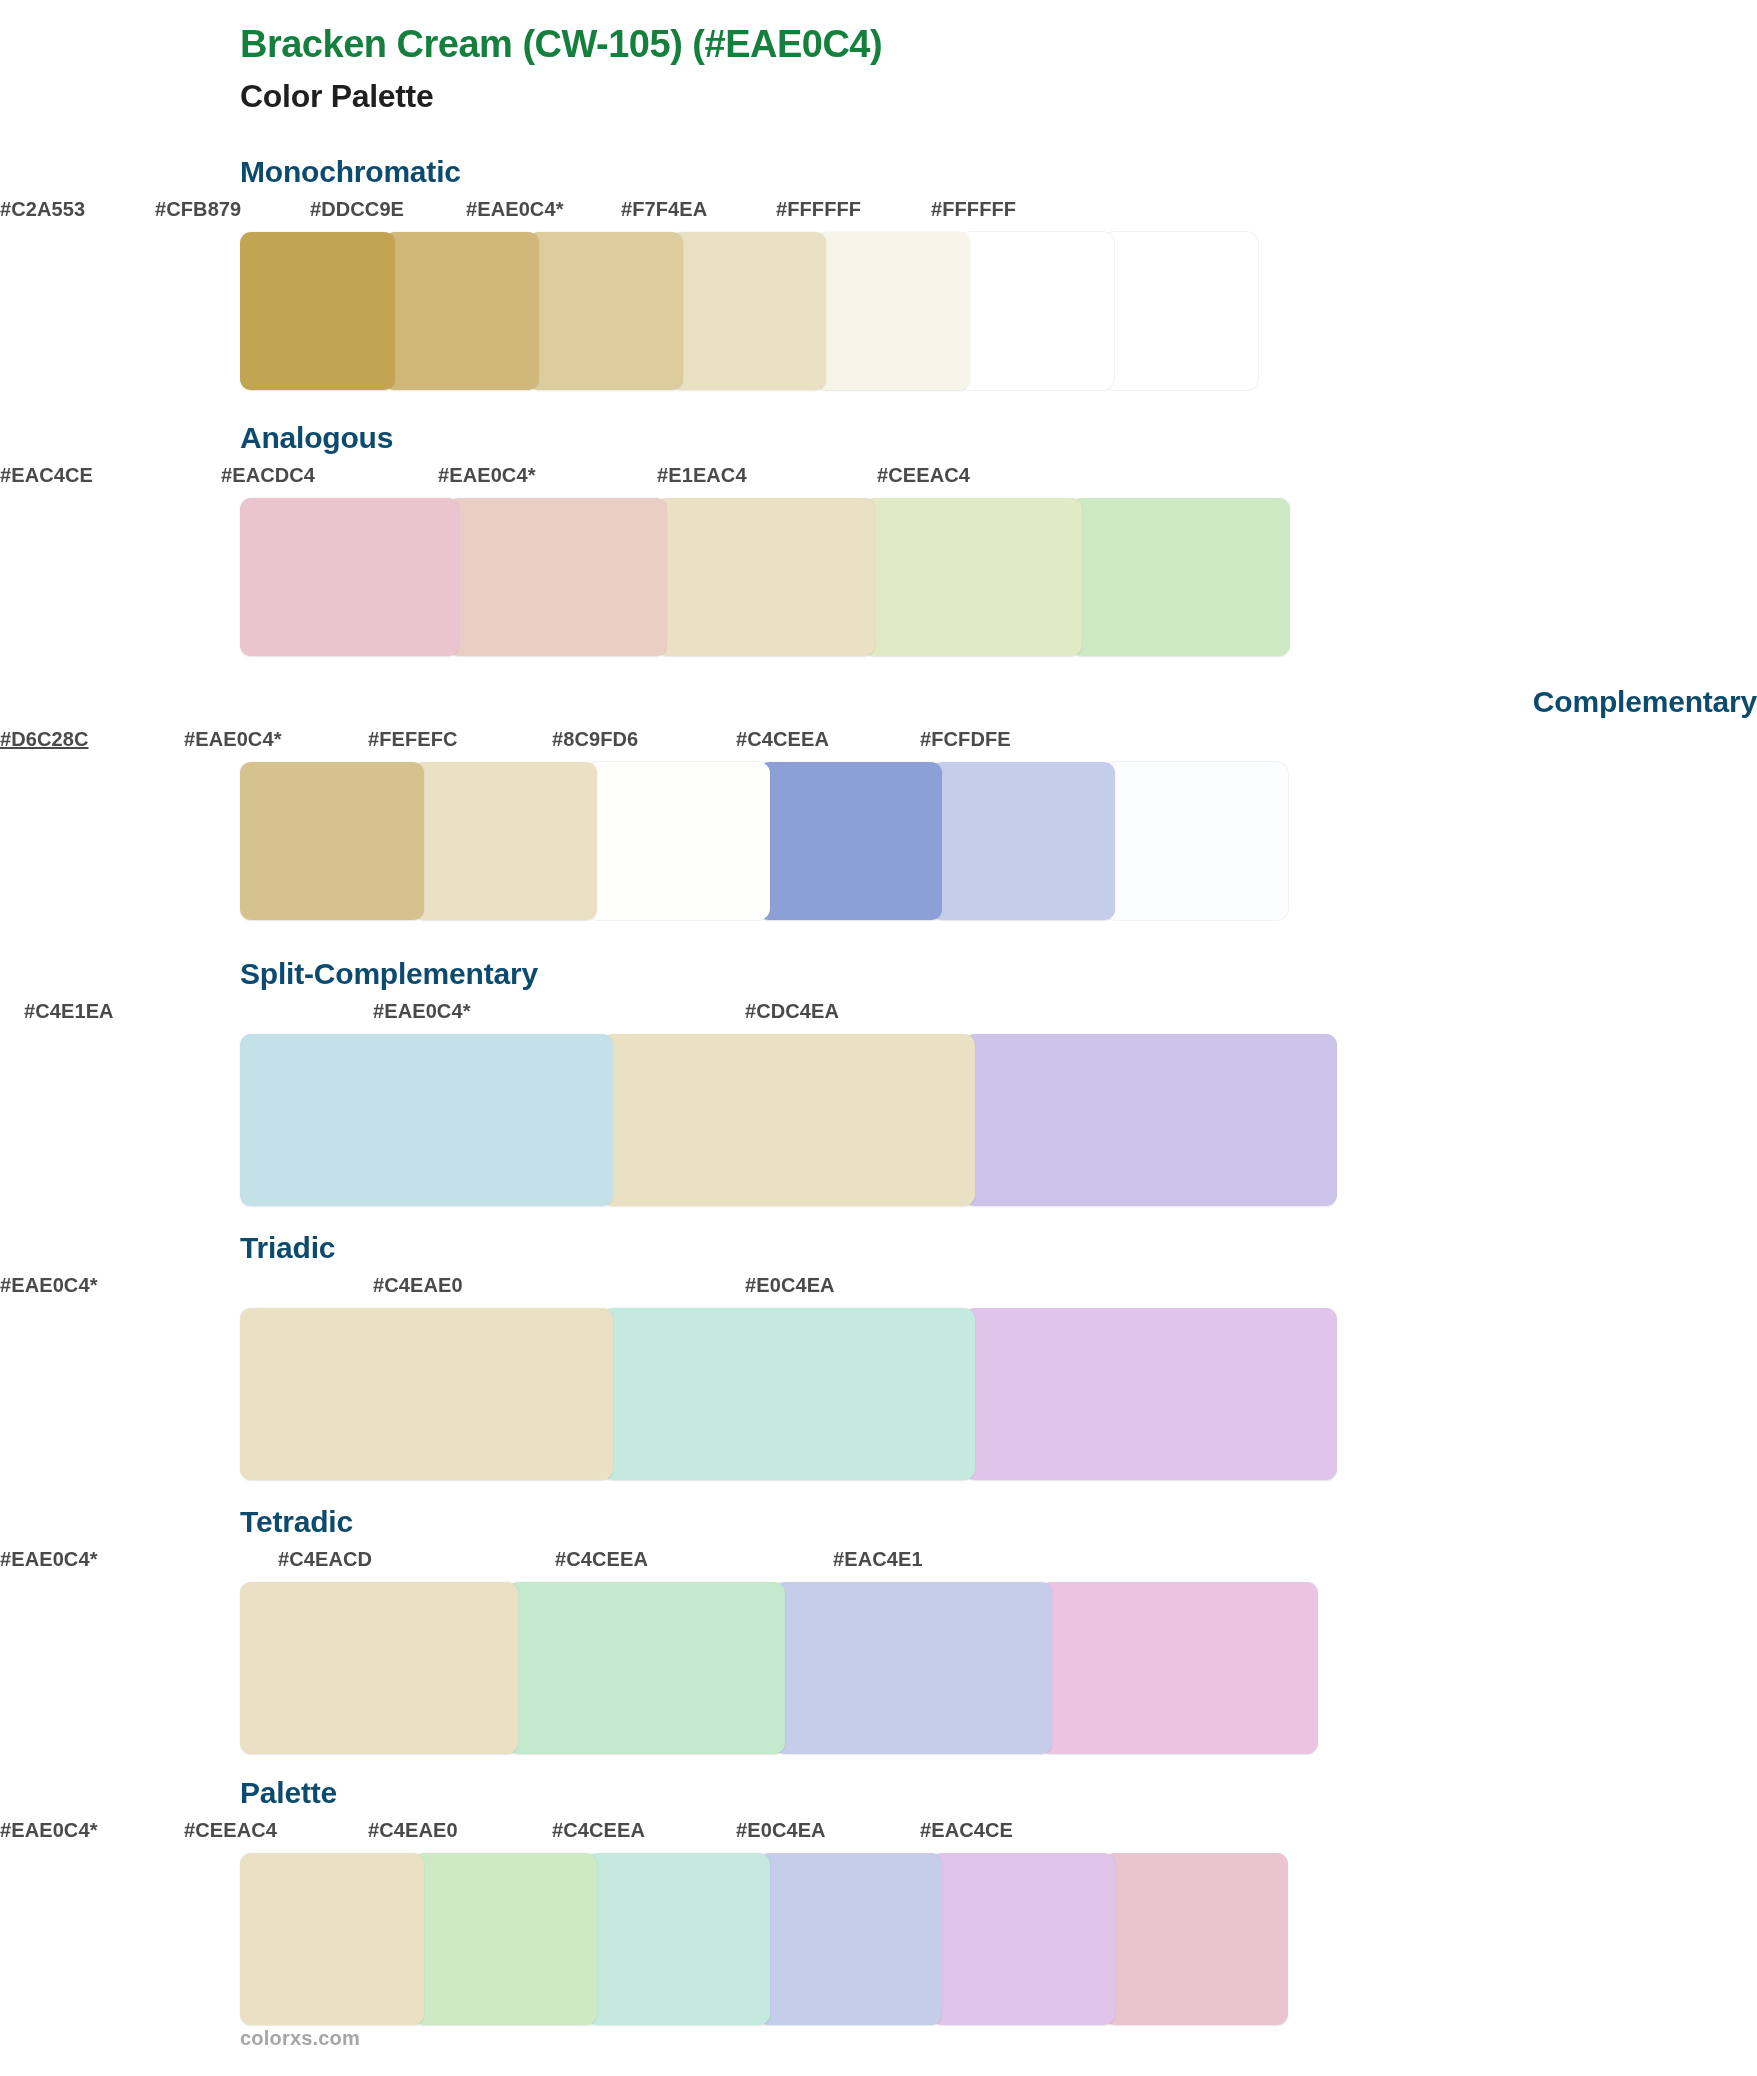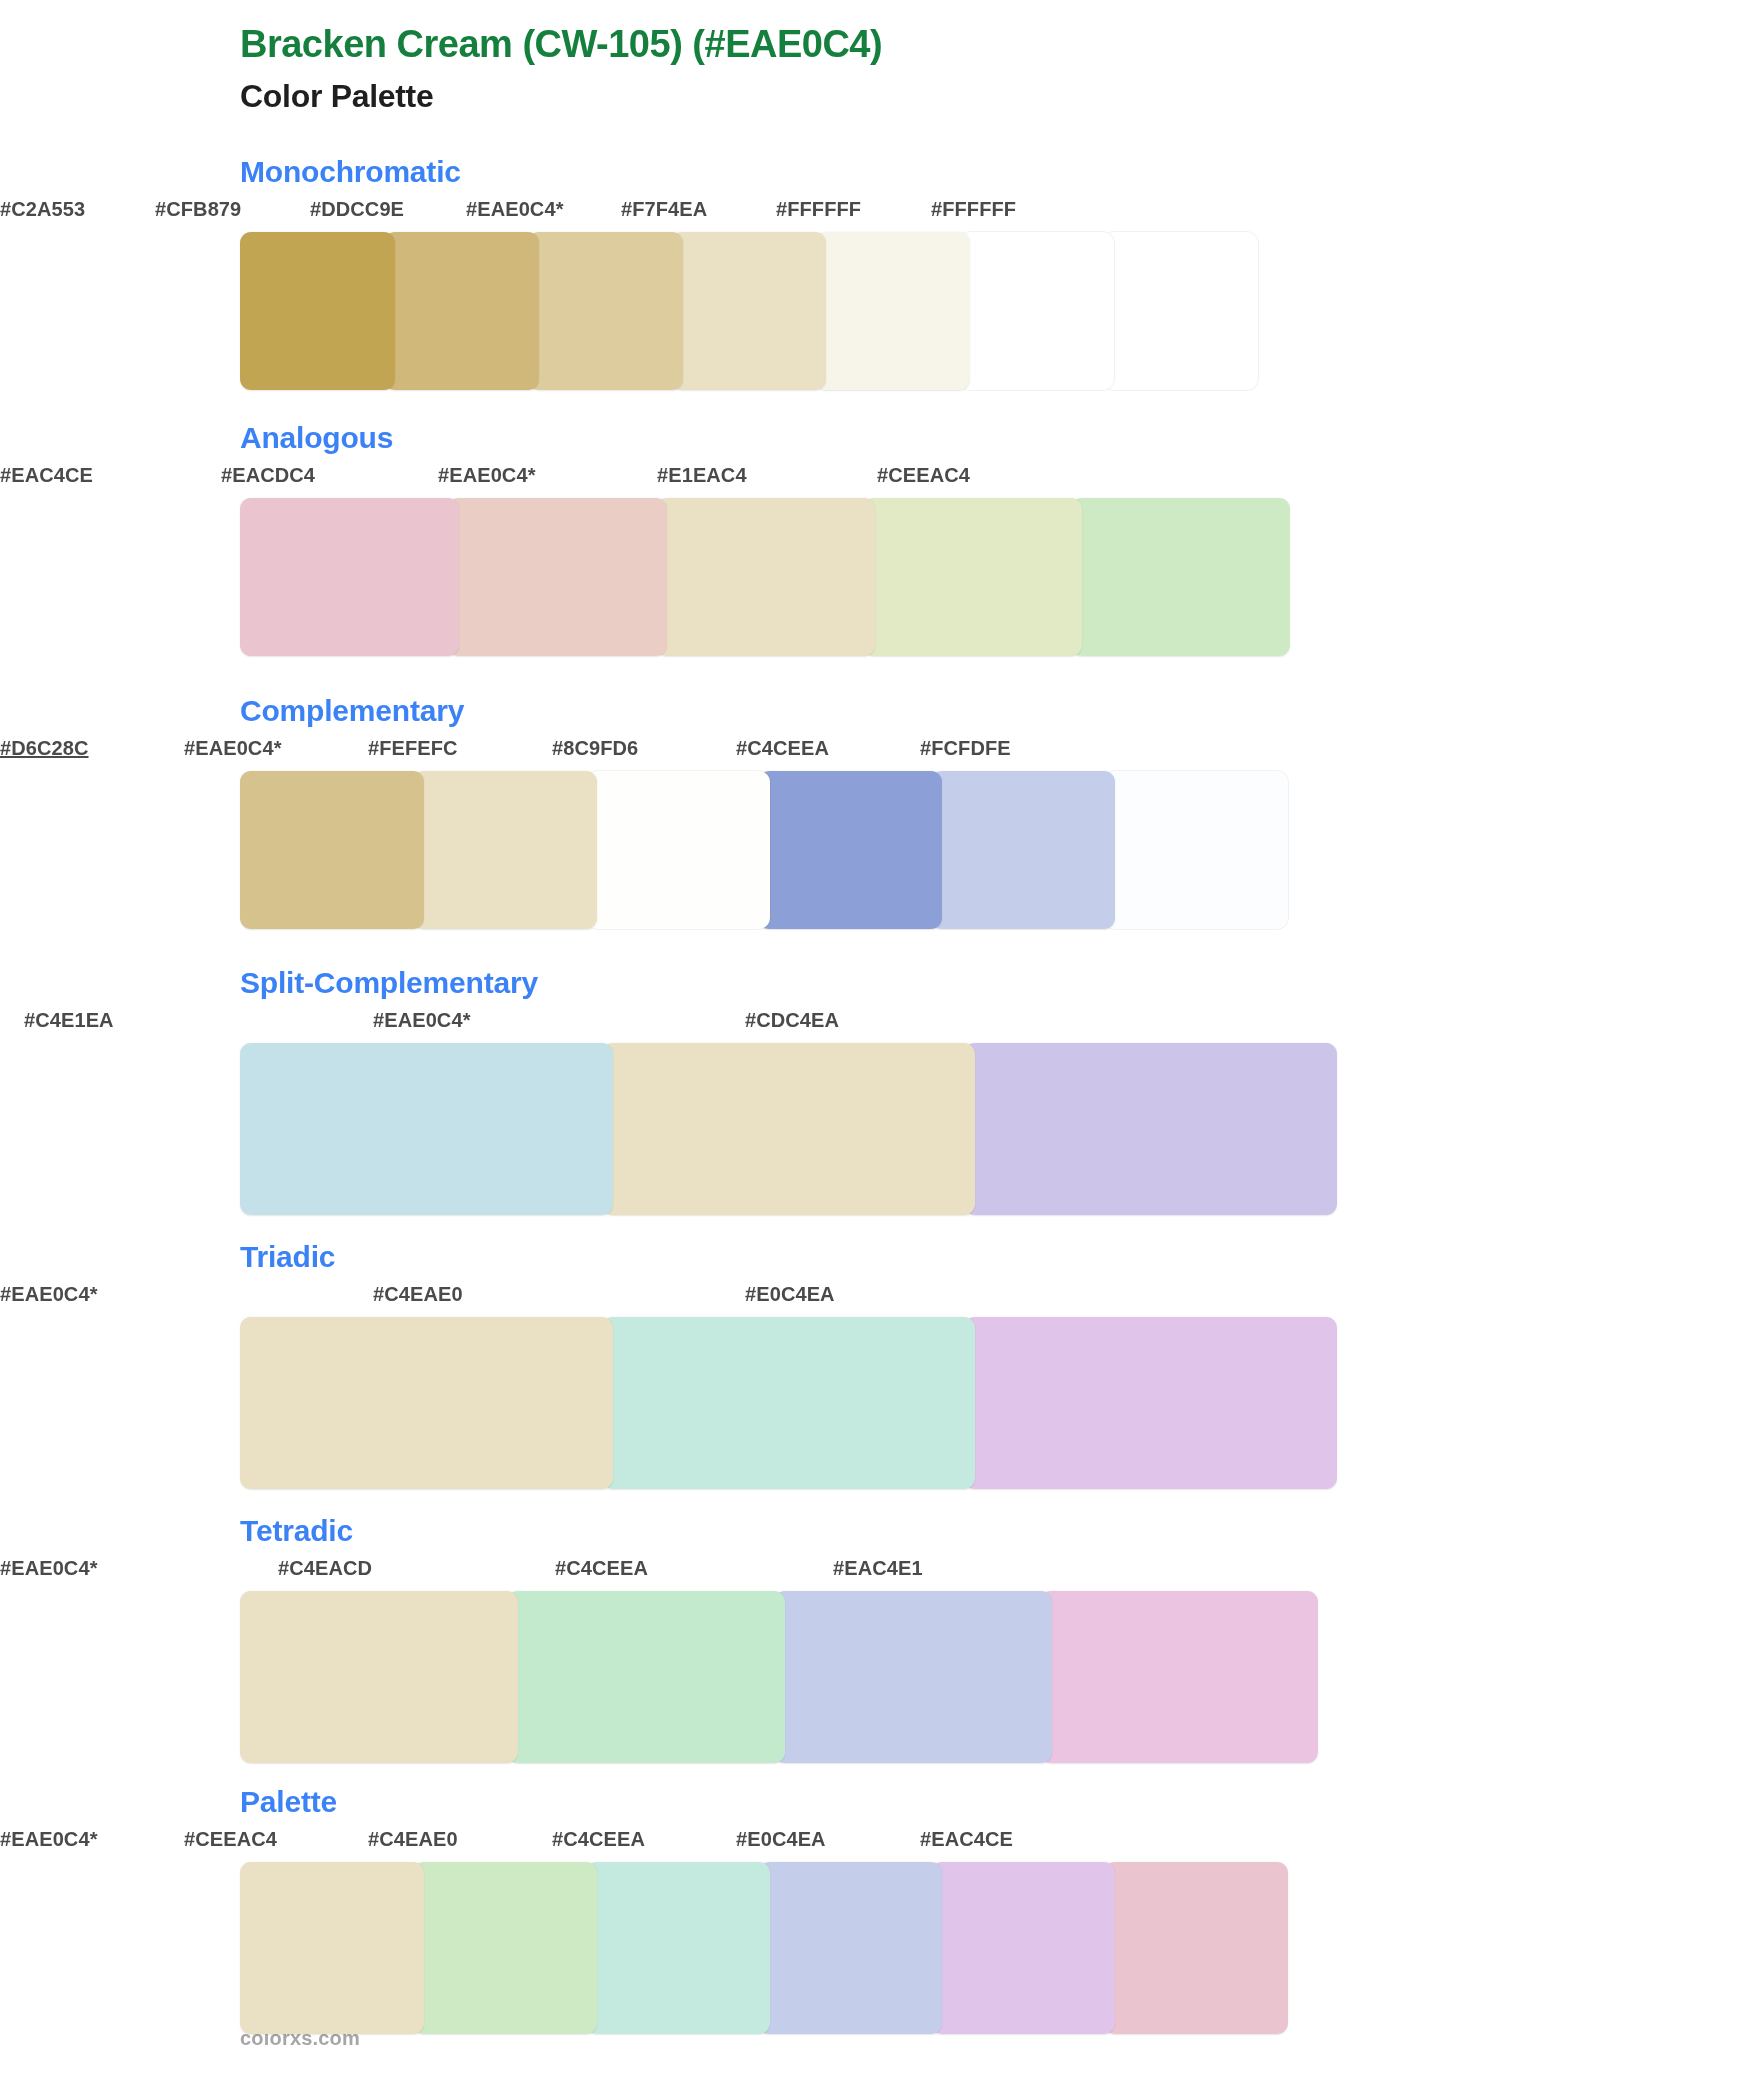--- a/index.html
+++ b/index.html
@@ -51,21 +51,21 @@
     margin-top: 37px;
   }
 
   .section {
     position: relative;
   }
 
   .section-title {
     font-size: 30px;
     font-weight: bold;
-    color: #3b82f6;
+    color: #0c4a6e;
     letter-spacing: -0.2px;
     padding-left: 240px;
     line-height: 1.2;
   }
 
   .labels-row {
     position: relative;
     height: 34px;
     margin: 8px 0 0 0;
     padding-left: 240px;
@@ -159,21 +159,21 @@
           <span class="swatch-label" style="left: 877px;">#CEEAC4</span>
         </div>
         <div class="swatch-row" style="width: 1096px; height: 158px;">
           <div class="swatch" title="#EAC4CE" style="width: 219px; height: 158px; background: rgb(234, 196, 206); margin-left: 0px; z-index: 5;"></div>
           <div class="swatch" title="#EACDC4" style="width: 219px; height: 158px; background: rgb(234, 205, 196); margin-left: -11.2px; z-index: 4;"></div>
           <div class="swatch" title="#EAE0C4*" style="width: 219px; height: 158px; background: rgb(234, 224, 196); margin-left: -11.2px; z-index: 3;"></div>
           <div class="swatch" title="#E1EAC4" style="width: 219px; height: 158px; background: rgb(225, 234, 196); margin-left: -11.2px; z-index: 2;"></div>
           <div class="swatch" title="#CEEAC4" style="width: 219px; height: 158px; background: rgb(206, 234, 196); margin-left: -11.2px; z-index: 1;"></div>
         </div>
       </div>
-      <div class="section" data-h="mono" style="margin-top: 37px;">
+      <div class="section" data-h="mono" style="margin-top: 28px; text-align: right;">
         <div class="section-title">Complementary</div>
         <div class="labels-row">
           <span class="swatch-label" style="left: 0px; text-decoration: underline;">#D6C28C</span>
           <span class="swatch-label" style="left: 184px;">#EAE0C4*</span>
           <span class="swatch-label" style="left: 368px;">#FEFEFC</span>
           <span class="swatch-label" style="left: 552px;">#8C9FD6</span>
           <span class="swatch-label" style="left: 736px;">#C4CEEA</span>
           <span class="swatch-label" style="left: 920px;">#FCFDFE</span>
         </div>
         <div class="swatch-row" style="width: 1105px; height: 158px;">

